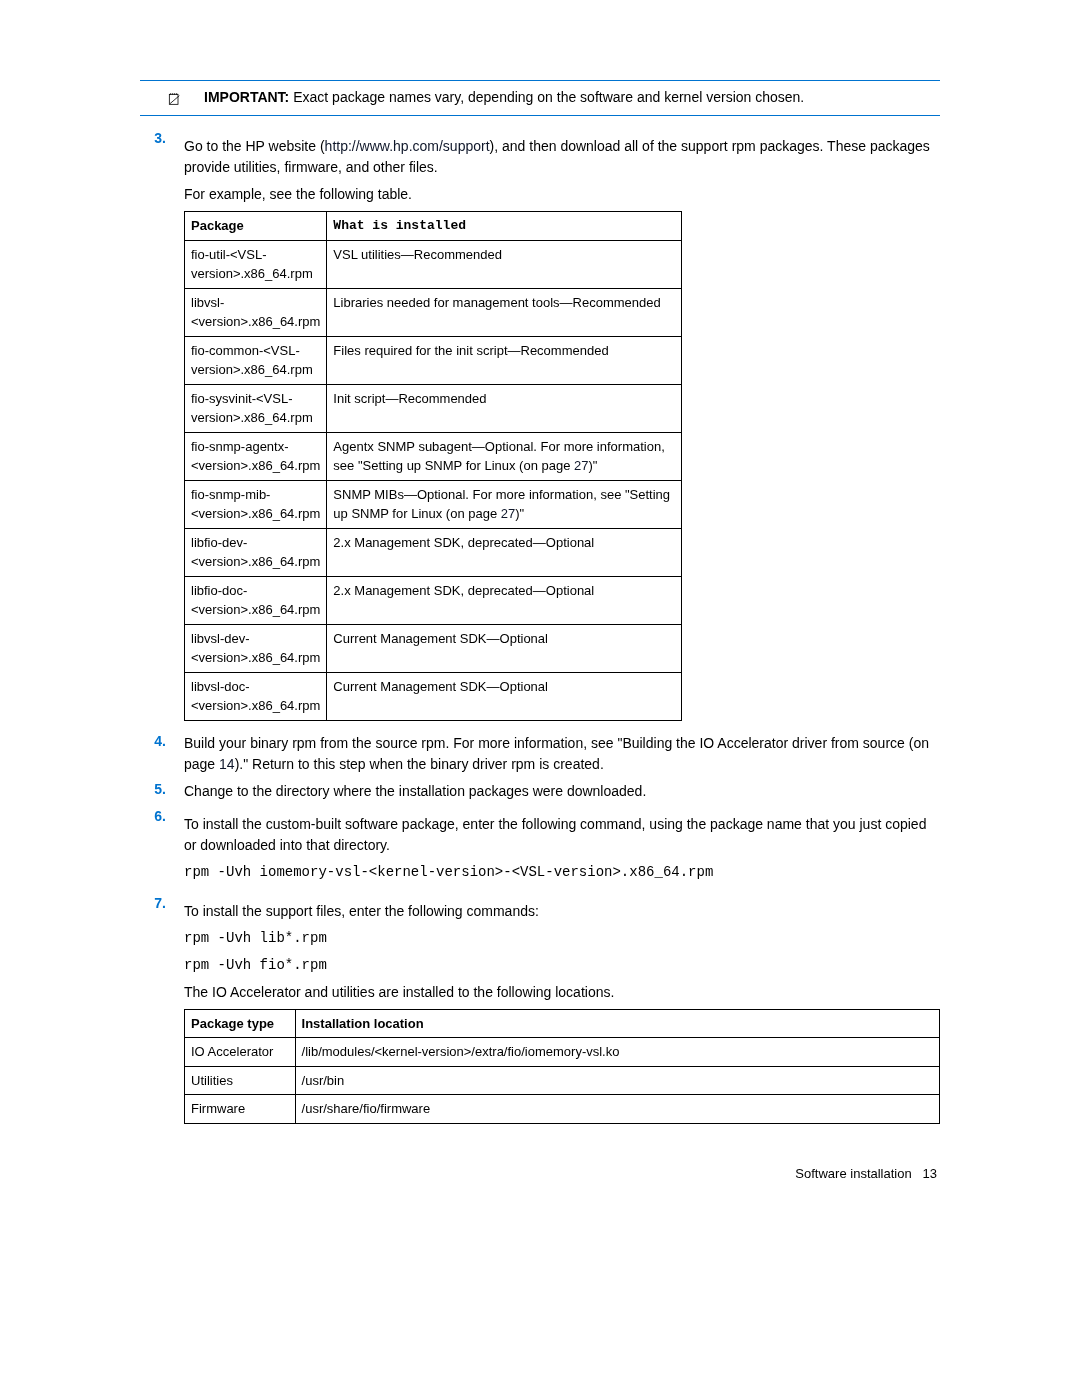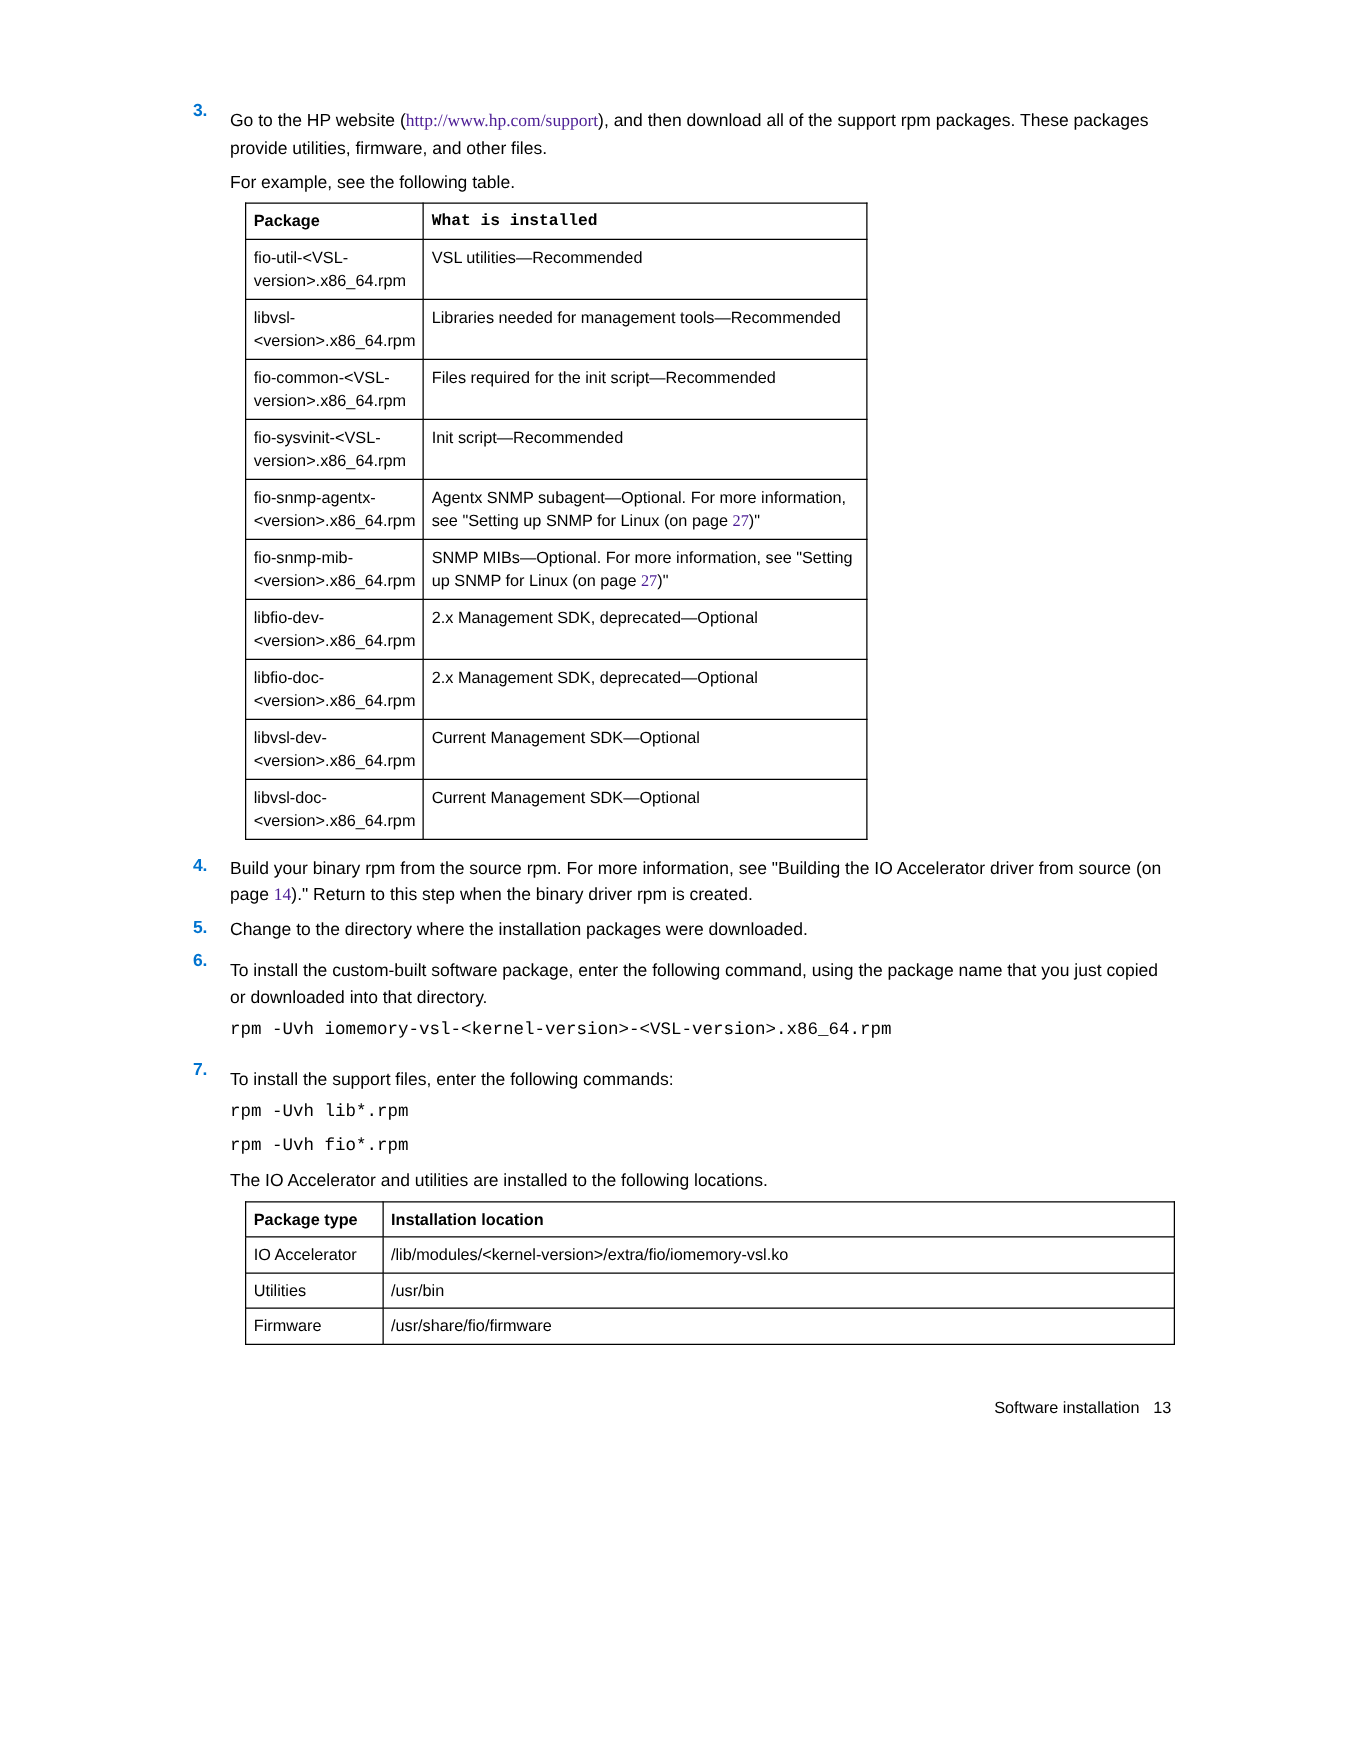--- a/index.html
+++ b/index.html
@@ -50,28 +50,27 @@
     color: #0073cf;
     width: 44px;
     flex-shrink: 0;
     text-align: right;
     padding-right: 18px;
   }
   .li-body {
     flex: 1;
     line-height: 1.5;
   }
-  .link { color: #4c1d95; font-family: Liberation Serif, serif; }
+  .link { color: #0f172a; }
   .mono { font-family: Liberation Sans, sans-serif; }
   p { margin: 6px 0; }
   table {
     border-collapse: collapse;
     margin-top: 6px;
     font-size: 13px;
-    margin-left: 12px;
   }
   td, th {
     border: 1px solid #000;
     text-align: left;
     padding: 4px 6px;
     vertical-align: top;
     line-height: 1.5;
   }
   th { font-weight: bold; }
   .t1-c1 { width: 128px; }
@@ -88,20 +87,36 @@
     font-size: 13px;
     padding-top: 36px;
     padding-right: 3px;
   }
 </style>
 </head>
 <body>
 
 <div class="page">
 
+  <div class="important-block">
+    <div class="important-icon">
+      <svg width="18" height="20" viewBox="0 0 18 20">
+        <rect x="2" y="3" width="13" height="15" fill="none" stroke="#000" stroke-width="1.2"></rect>
+        <line x1="4" y1="1" x2="4" y2="4" stroke="#000" stroke-width="1"></line>
+        <line x1="7" y1="1" x2="7" y2="4" stroke="#000" stroke-width="1"></line>
+        <line x1="10" y1="1" x2="10" y2="4" stroke="#000" stroke-width="1"></line>
+        <line x1="13" y1="1" x2="13" y2="4" stroke="#000" stroke-width="1"></line>
+        <line x1="3" y1="17" x2="17" y2="5" stroke="#000" stroke-width="1.2"></line>
+      </svg>
+    </div>
+    <div class="important-text">
+      <span class="label">IMPORTANT:</span>
+      <span>Exact package names vary, depending on the software and kernel version chosen.</span>
+    </div>
+  </div>
 
   <ol class="ol">
     <li>
       <span class="num">3.</span>
       <div class="li-body">
         <p>
           <span>Go to the HP website (</span><span class="link">http://www.hp.com/support</span><span>), and then download all of the support </span><span class="mono">rpm</span><span> packages. These packages provide utilities, firmware, and other files.</span>
         </p>
         <p>For example, see the following table.</p>
 

